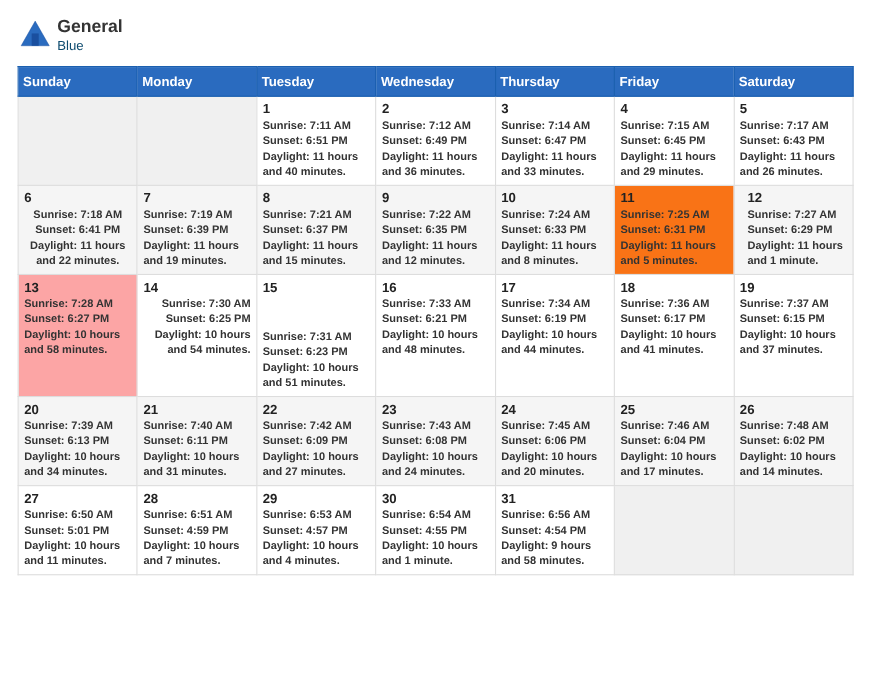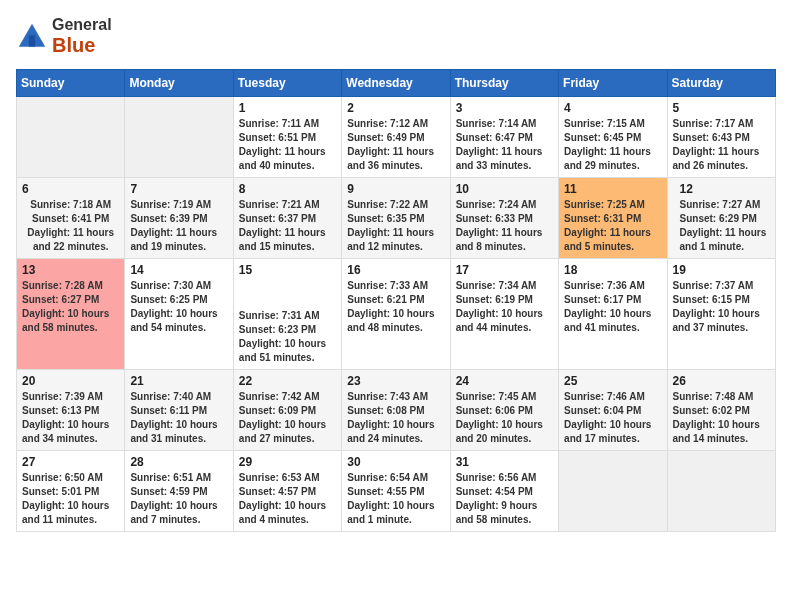--- a/index.html
+++ b/index.html
@@ -87,21 +87,21 @@
 
 <div class="header">
   <div class="logo">
     <svg class="logo-icon" viewBox="0 0 40 40">
       <polygon points="20,4 36,32 4,32" fill="#2a6bbf"></polygon>
       <polygon points="20,4 36,32 4,32" fill="none" stroke="#1a4f9f" stroke-width="0.5"></polygon>
       <rect x="16" y="18" width="8" height="14" fill="#1a4f9f"></rect>
     </svg>
     <div>
       <div style="font-size:16px;font-weight:bold;color:#333;">General</div>
-      <div style="font-size:20px;font-weight:bold;color:#c2410c;">Blue</div>
+      <div style="font-size:12px;font-weight:normal;color:#0c4a6e;">Blue</div>
     </div>
   </div>
   <div class="title-block">
     <div class="month-year"></div>
     <div class="location"></div>
   </div>
 </div>
 
 <table class="calendar">
   <thead>
@@ -184,21 +184,21 @@
 Daylight: 11 hours
 and 12 minutes.</div>
         </td>
         <td style="background: rgb(245, 245, 245);">
           <span class="day-number">10</span>
           <div class="day-info" style="white-space: pre-line;">Sunrise: 7:24 AM
 Sunset: 6:33 PM
 Daylight: 11 hours
 and 8 minutes.</div>
         </td>
-        <td style="background: #fdba74;">
+        <td style="background: #f97316;">
           <span class="day-number">11</span>
           <div class="day-info" style="white-space: pre-line;">Sunrise: 7:25 AM
 Sunset: 6:31 PM
 Daylight: 11 hours
 and 5 minutes.</div>
         </td>
         <td style="background: rgb(245, 245, 245); padding-left: 12px;">
           <span class="day-number">12</span>
           <div class="day-info" style="white-space: pre-line;">Sunrise: 7:27 AM
 Sunset: 6:29 PM
@@ -209,21 +209,21 @@
       <tr>
         <td style="background: #fca5a5;">
           <span class="day-number">13</span>
           <div class="day-info" style="white-space: pre-line;">Sunrise: 7:28 AM
 Sunset: 6:27 PM
 Daylight: 10 hours
 and 58 minutes.</div>
         </td>
         <td style="background: rgb(255, 255, 255);">
           <span class="day-number">14</span>
-          <div class="day-info" style="white-space: pre-line;">Sunrise: 7:30 AM
+          <div class="day-info" style="white-space: pre-line; text-align: right;">Sunrise: 7:30 AM
 Sunset: 6:25 PM
 Daylight: 10 hours
 and 54 minutes.</div>
         </td>
         <td style="background: rgb(255, 255, 255);">
           <span class="day-number">15</span>
           <div class="day-info" style="white-space: pre-line; margin-top: 32px;">Sunrise: 7:31 AM
 Sunset: 6:23 PM
 Daylight: 10 hours
 and 51 minutes.</div>

